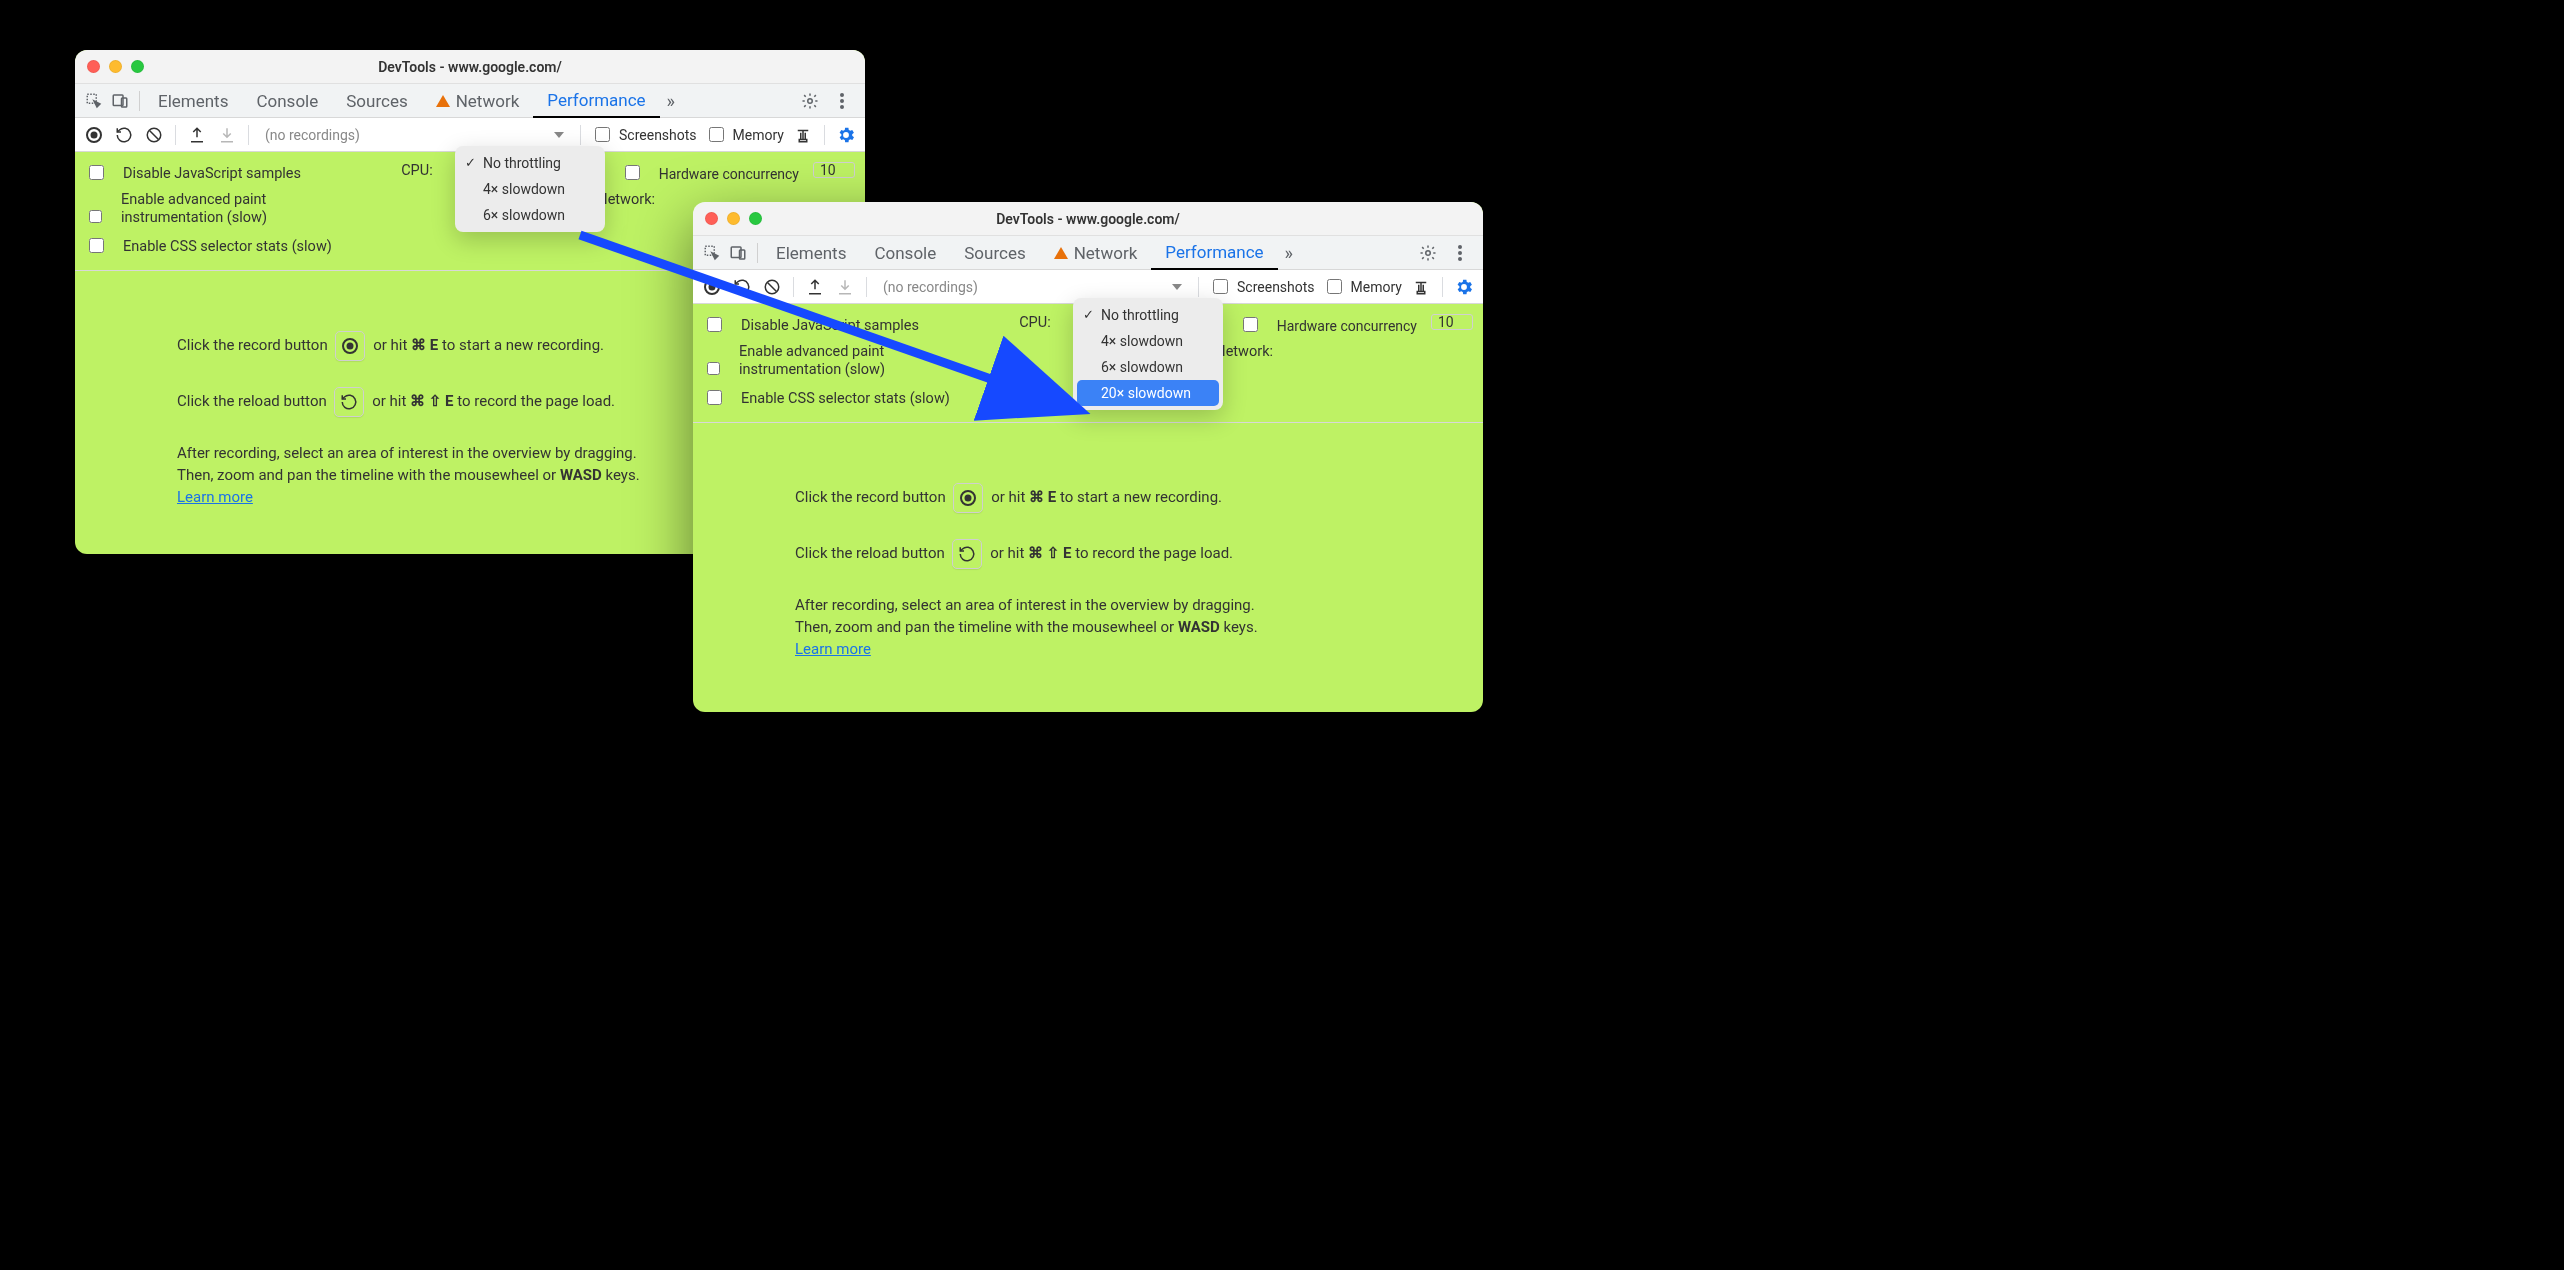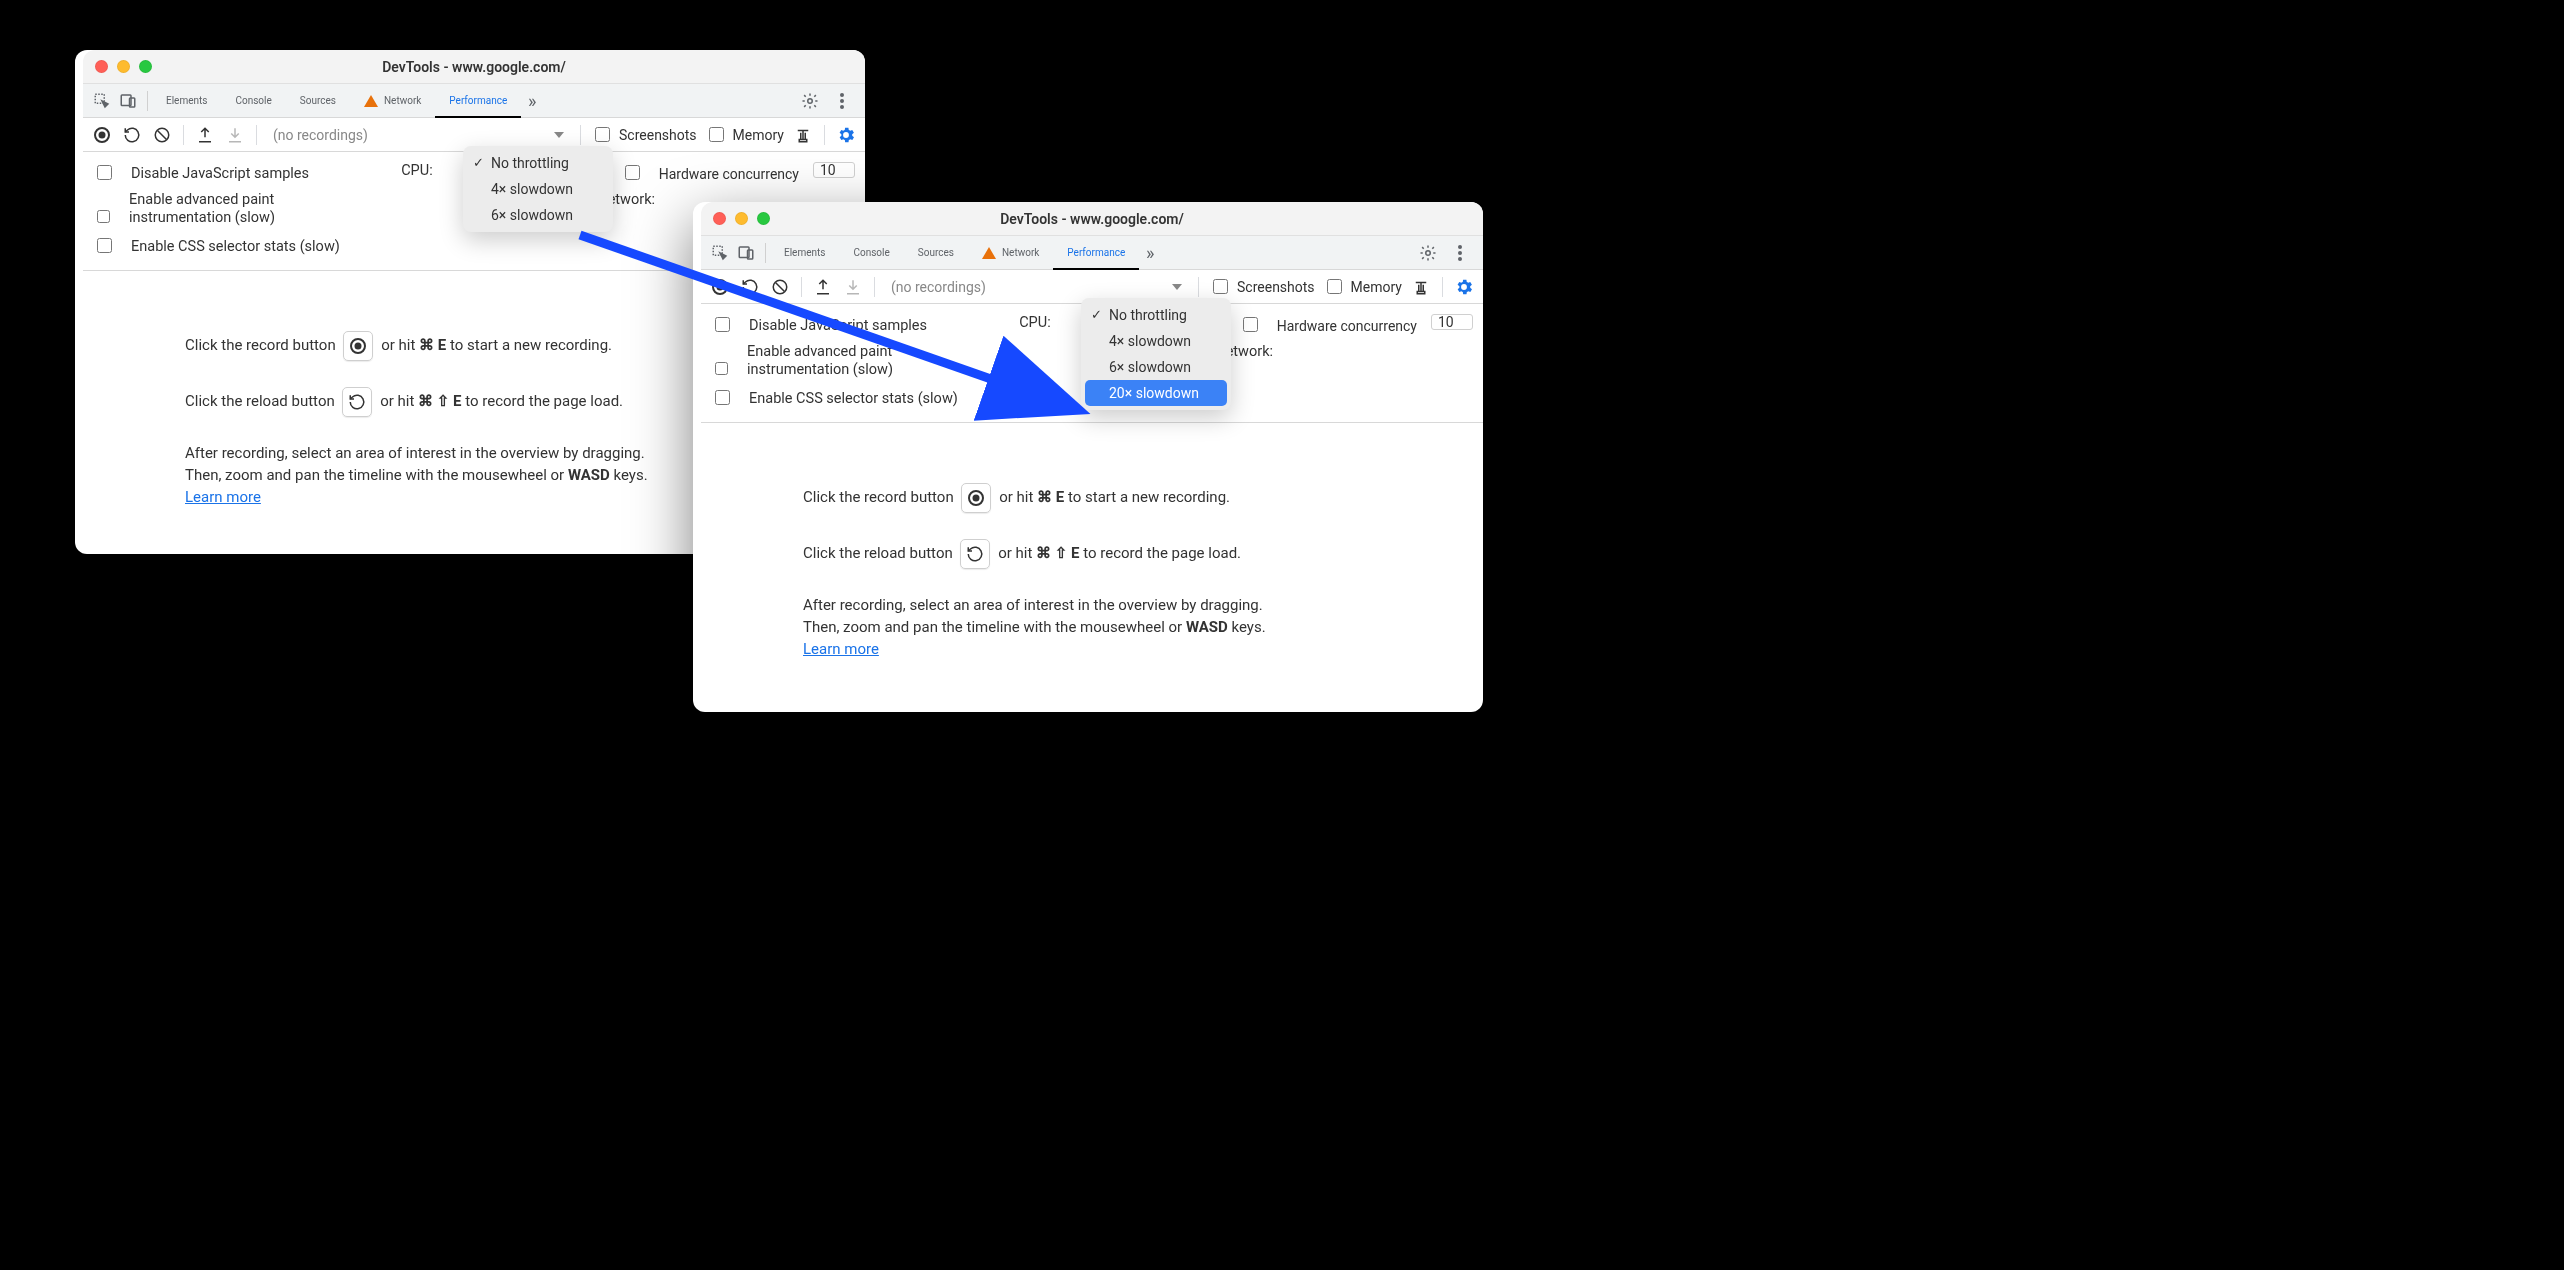--- a/index.html
+++ b/index.html
@@ -9,25 +9,24 @@
     font-family: -apple-system, BlinkMacSystemFont, "Segoe UI", Roboto, Helvetica, Arial, sans-serif;
     font-size: 16px;
     color: #333;
     position: relative;
     width: 2564px;
     height: 1270px;
     overflow: hidden;
   }
   .window {
     position: absolute;
-    background: #ffffff;
+    background: #bef264;
     border-radius: 12px;
     box-shadow: 0 20px 60px rgba(0,0,0,0.5);
     overflow: visible;
-    padding-left: 8px;
   }
   .titlebar {
     height: 34px;
     background: #f3f3f3;
     border-bottom: 1px solid #e0e0e0;
     border-radius: 12px 12px 0 0;
     display: flex;
     align-items: center;
     padding: 0 12px;
     position: relative;
@@ -50,21 +49,21 @@
     padding: 0 6px 0 4px;
     gap: 0;
     position: relative;
   }
   .tabbar .lefticons { display:flex; align-items:center; gap:4px; padding:0 4px;}
   .tabbar .divider { width:1px; height:20px; background:#d0d0d0; margin:0 4px;}
   .tab {
     padding: 0 14px;
     height: 34px;
     display:flex; align-items:center;
-    font-size: 10px;
+    font-size: 17px;
     color:#5f6368;
     cursor:pointer;
     gap:6px;
     white-space: nowrap;
   }
   .tab.active {
     color:#1a73e8;
     border-bottom: 2px solid #000000;
     height: 34px;
     margin-bottom:-1px;

